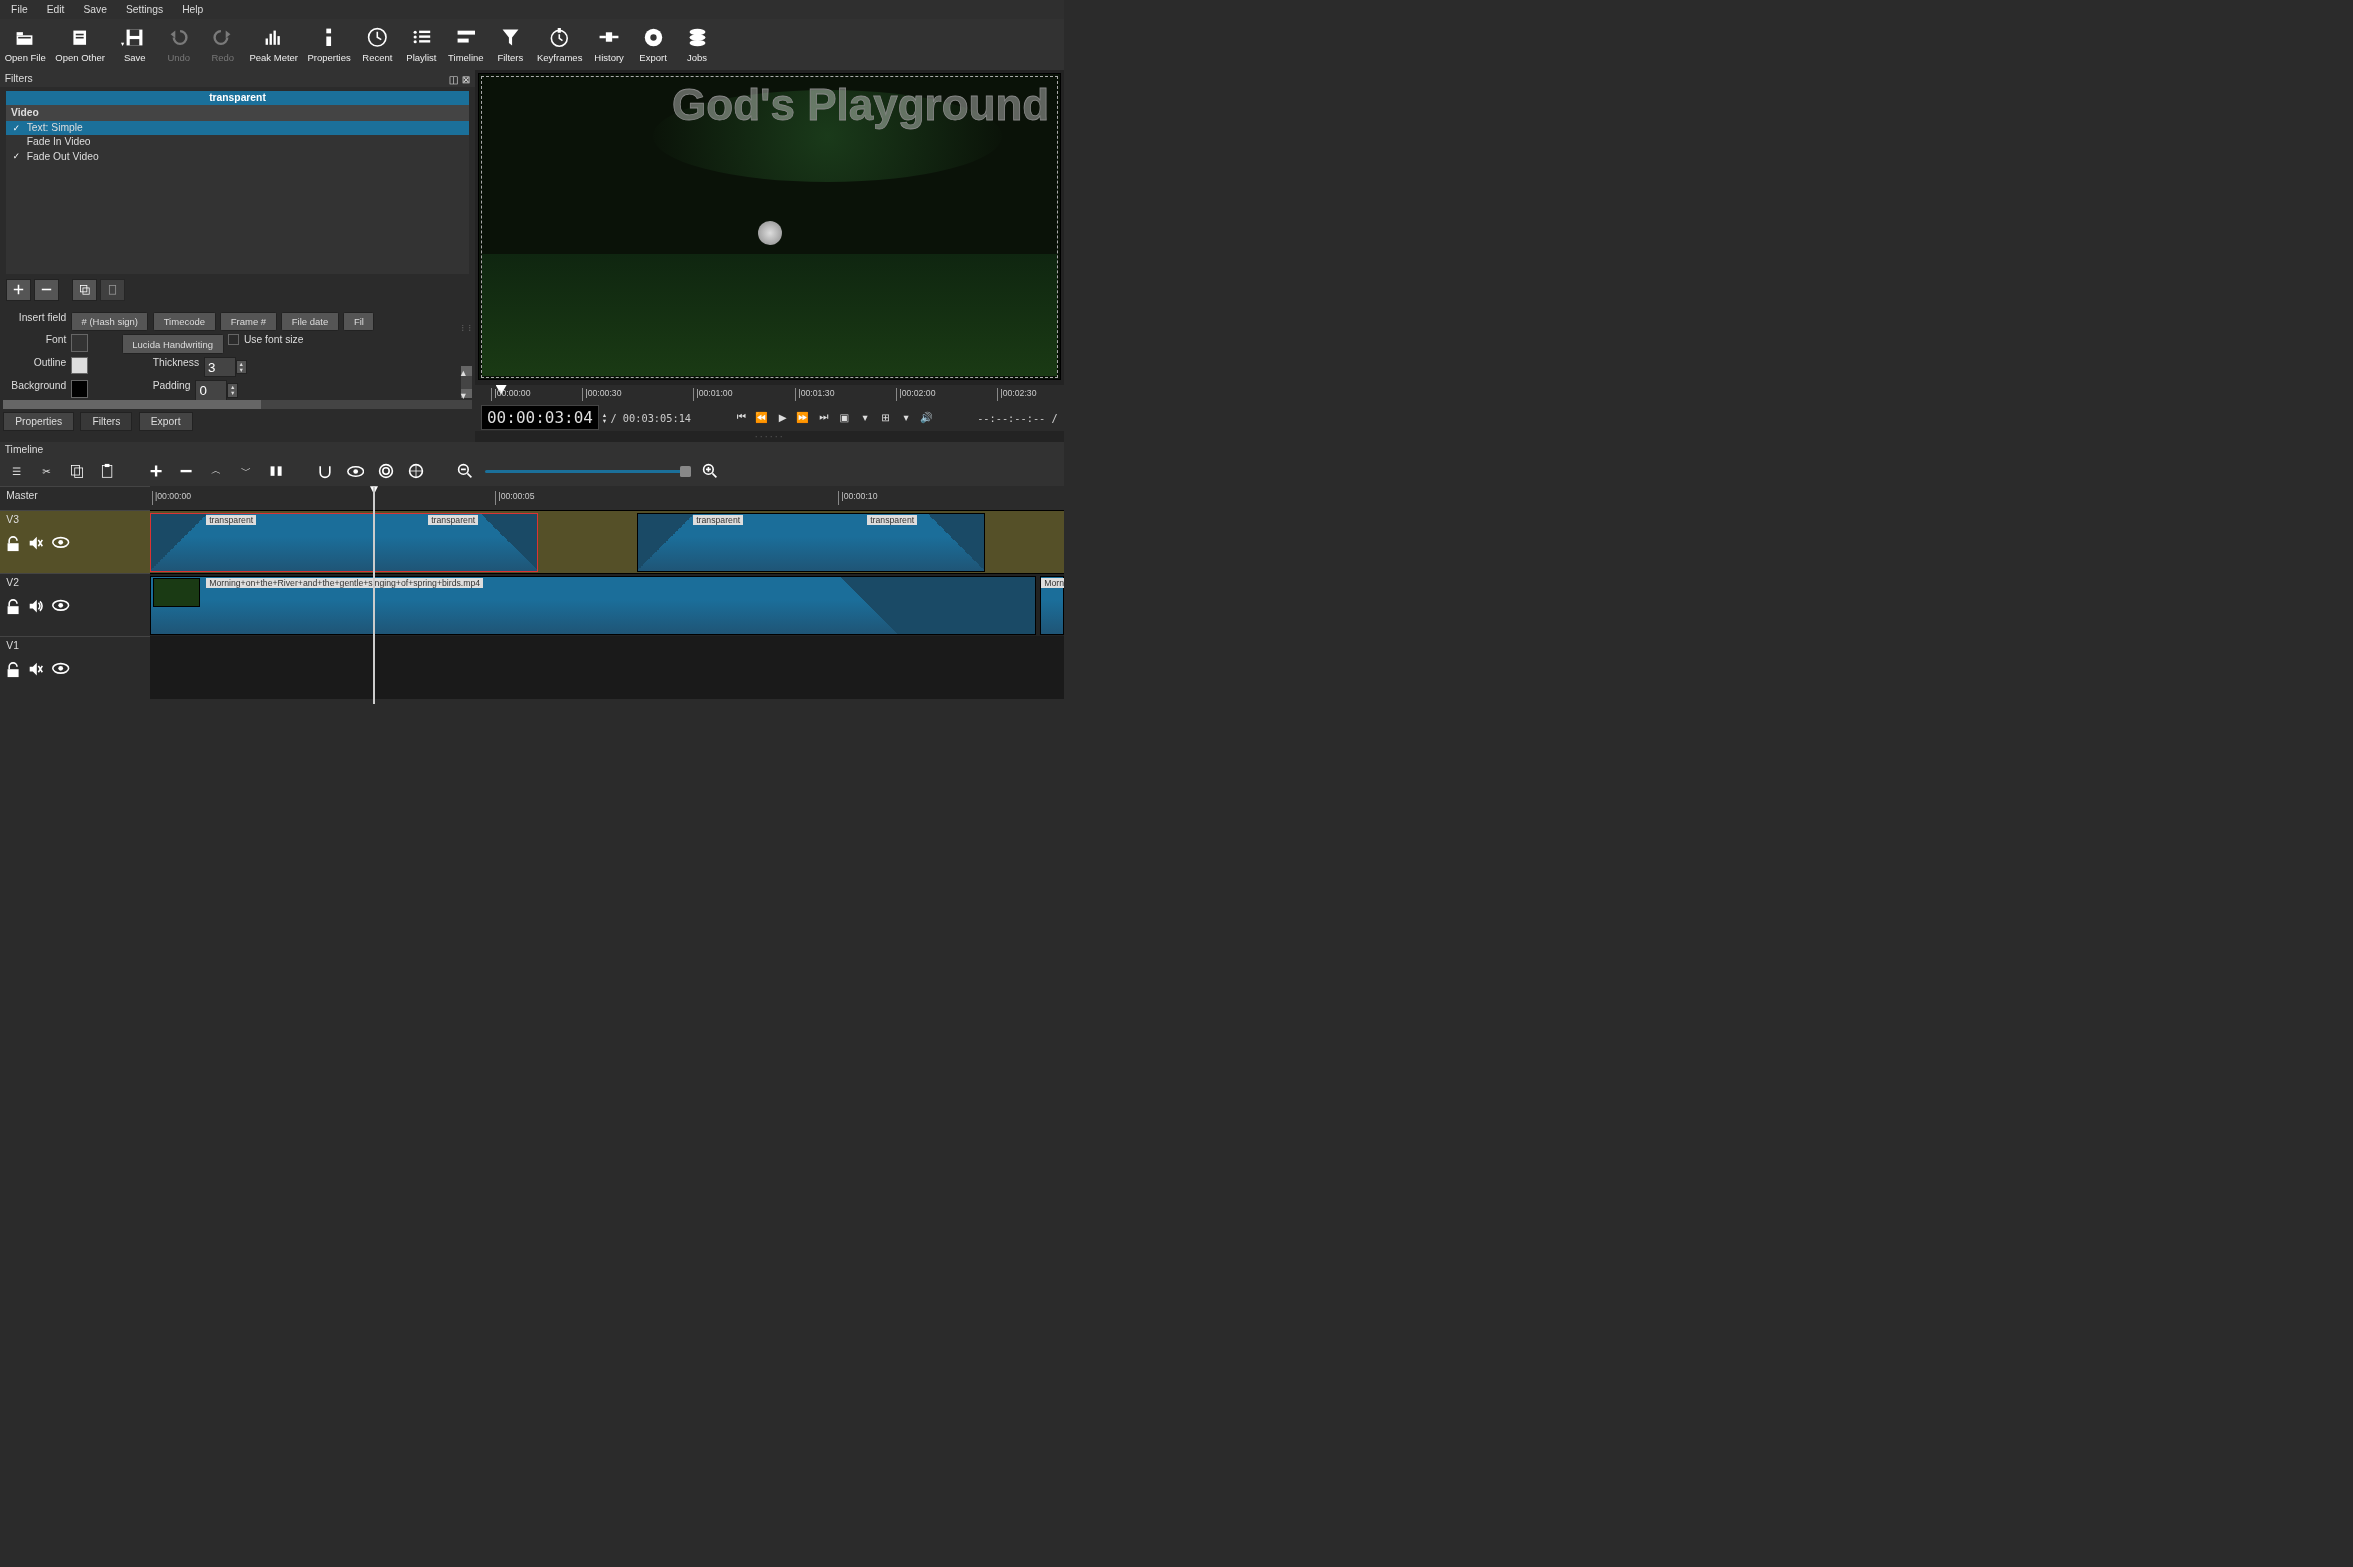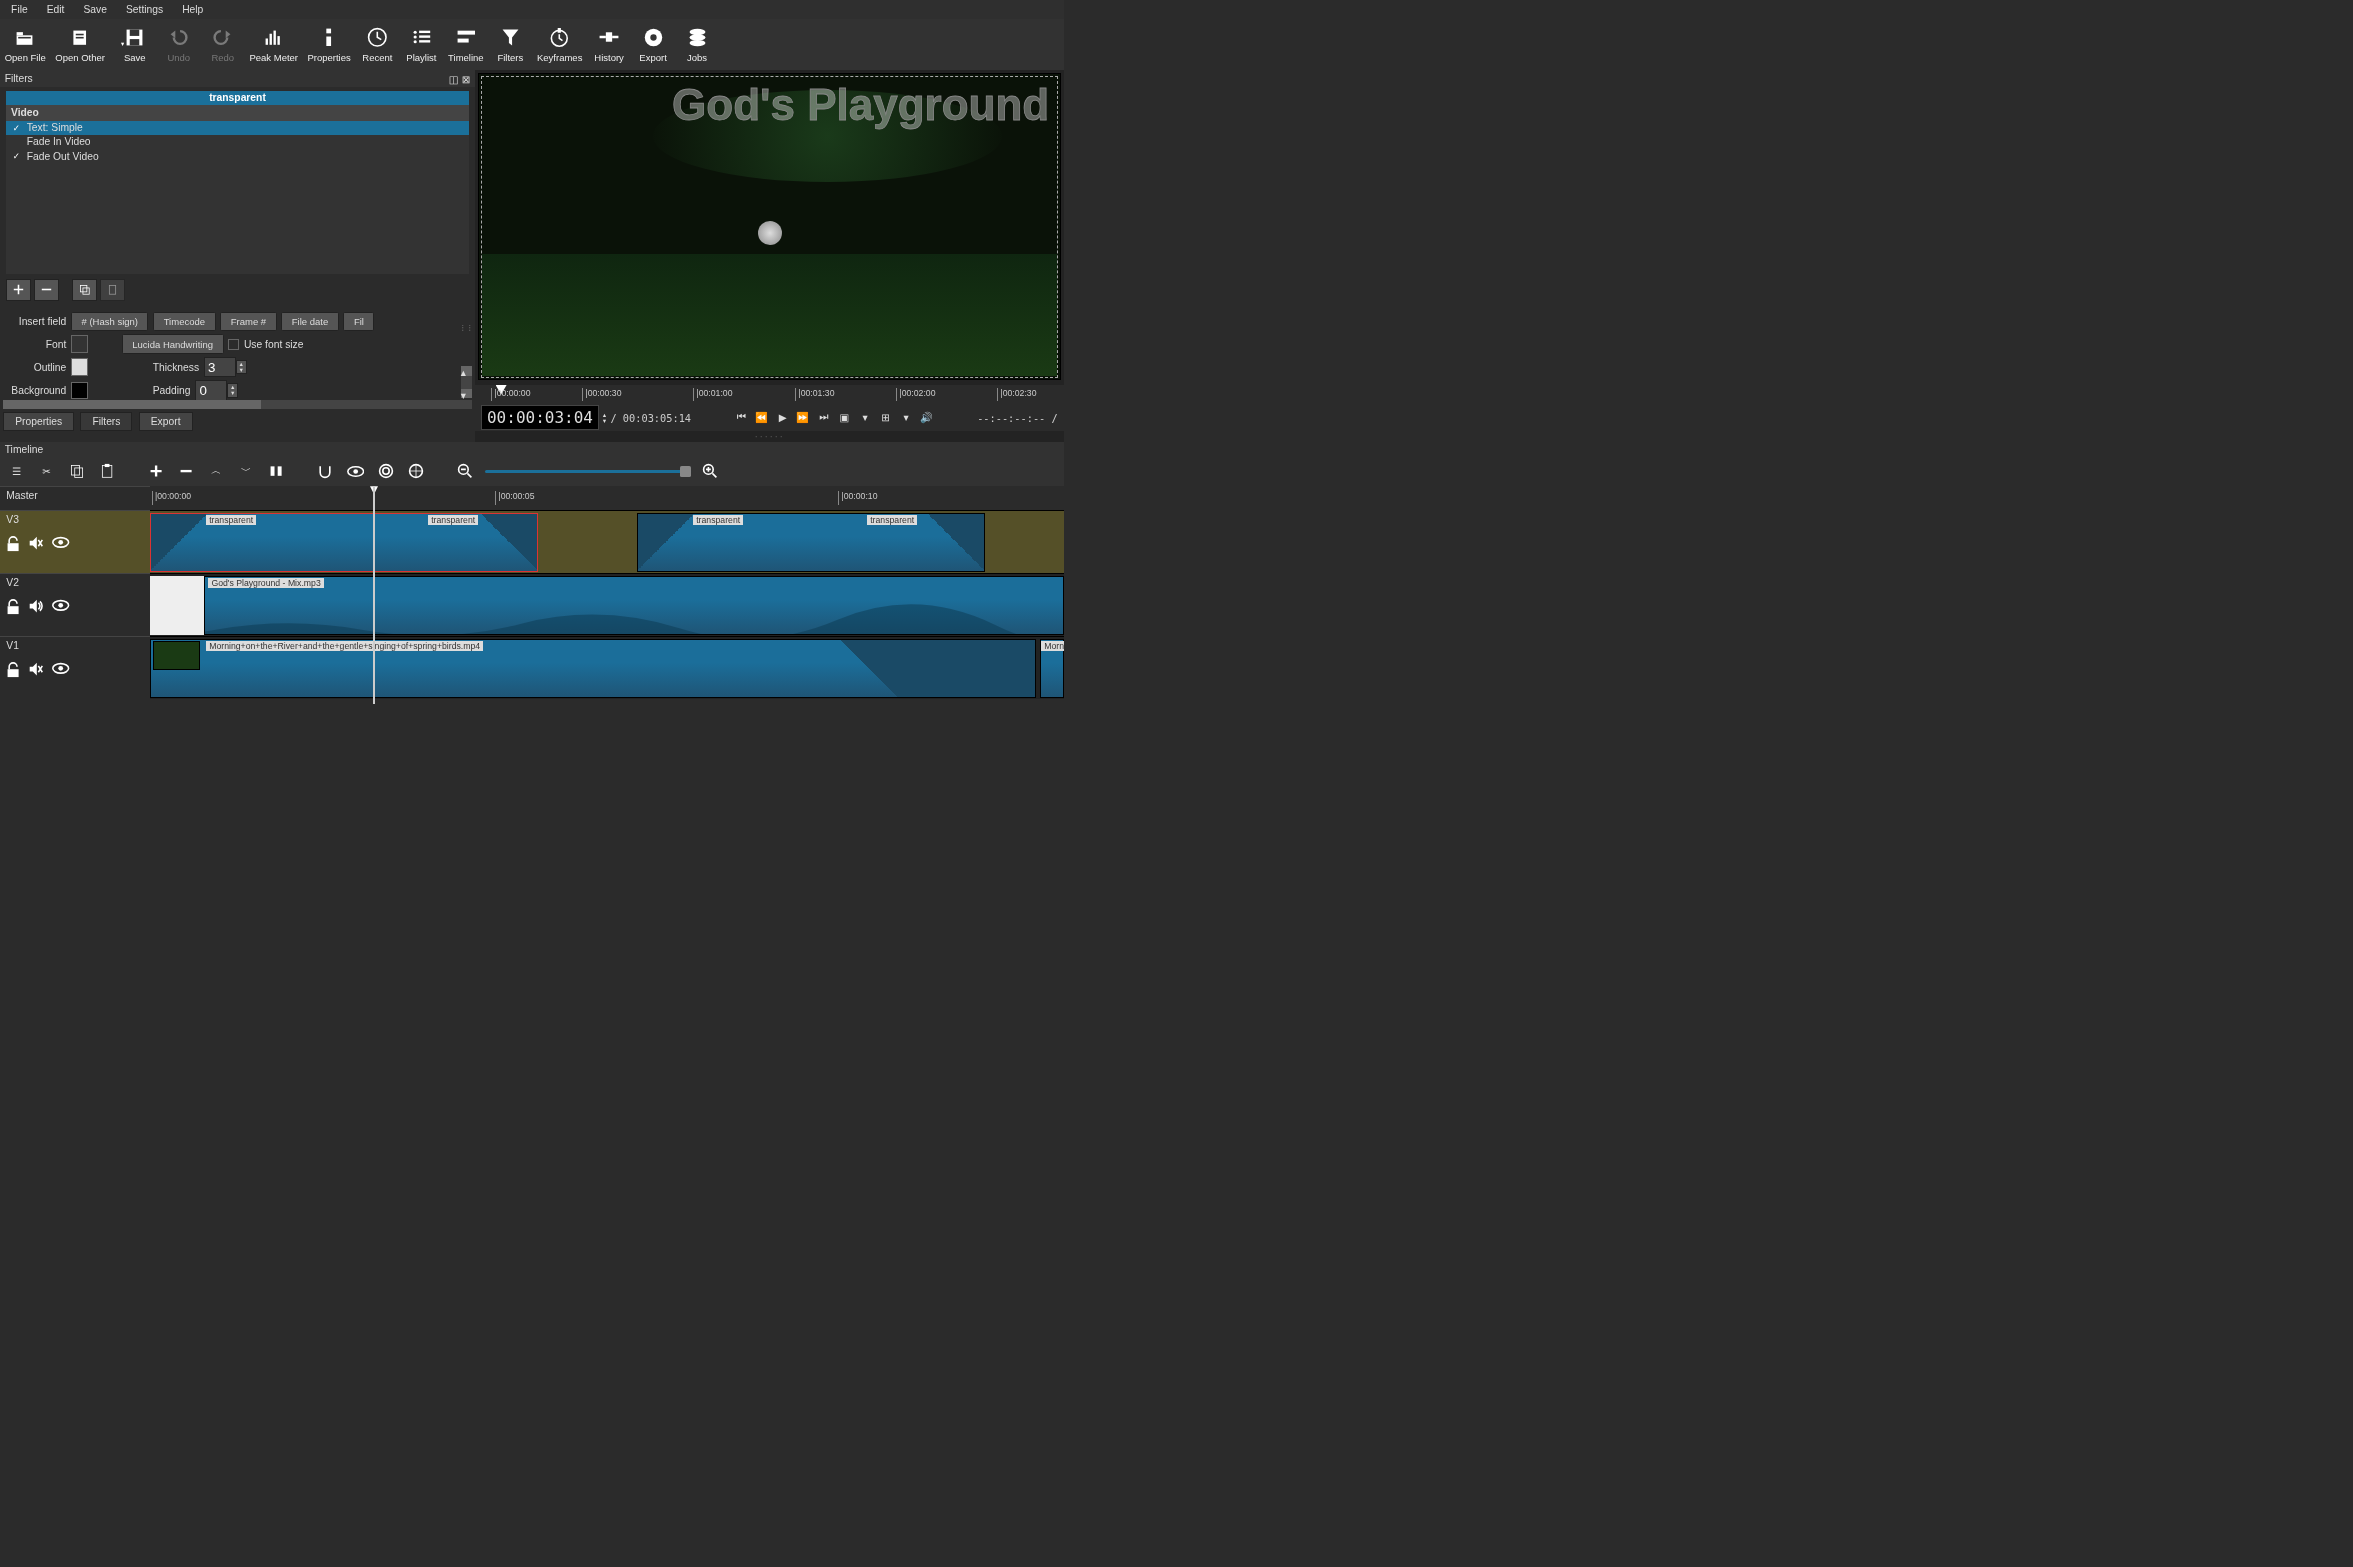--- a/index.html
+++ b/index.html
@@ -20,21 +20,21 @@
 .filters-list { background:#333; margin:3.2px 6.3px 0 6.3px; }
 .clip-name { background:#1b709a; text-align:center; font-weight:bold; padding:1.6px; color:#fff;}
 .cat-header { background:#444; font-weight:bold; padding:2.4px 4.7px;}
 .filter-row { padding:1.6px 4.7px; display:flex; align-items:center; gap:4.7px; background:#333;}
 .filter-row.selected { background:#1b709a;}
 .check { width:11px; height:11px; display:inline-flex; align-items:center; justify-content:center; color:#fff; font-size:8.7px;}
 .filterbody { height:111px; background:#333;}
 .btnrow { display:flex; gap:3.2px; padding:4.7px 6.3px;}
 .sqbtn { background:#555; border:0.8px solid #222; width:25px; height:22px; display:flex; align-items:center; justify-content:center; cursor:pointer;}
 .props { padding:3.2px 6.3px; overflow-y:auto;}
-.props .row { display:flex; align-items:center; gap:4.7px; margin:3.2px 0;}
+.props .row { display:flex; gap:4.7px; margin:3.2px 0;}
 .props .label { width:60px; text-align:right; font-size:10.3px;}
 .pill { background:#555; border:0.8px solid #222; padding:3.2px 9.5px; border-radius:1.6px; cursor:pointer; font-size:9.5px;}
 .spin { display:flex; align-items:center;}
 .spin input { width:32px; background:#444; border:0.8px solid #222; color:#fff; padding:1.6px 3.2px;}
 .spin .arrows { display:flex; flex-direction:column; background:#555; border:0.8px solid #222; width:11px;}
 .spin .arrows span { font-size:5.5px; text-align:center; line-height:6.3px; cursor:pointer;}
 .swatch { width:17.4px; height:17.4px; border:0.8px solid #666; cursor:pointer;}
 .leftscroll { position:absolute; bottom:33px; left:3.2px; right:3.2px; height:9.5px; background:#444;}
 .leftscroll .thumb { position:absolute; left:0; width:55%; height:100%; background:#666;}
 .bottom-tabs { display:flex; gap:6.3px; padding:4.7px 3.2px; background:#2b2b2b;}
@@ -550,29 +550,20 @@
             <div class="tag" style="left:277px">transparent</div>
           </div>
           <div class="clip" style="left: 487px; width: 348px;">
             <div class="fade-in"></div>
             <div class="fade-out"></div>
             <div class="tag" style="left:55px">transparent</div>
             <div class="tag" style="left:229px">transparent</div>
           </div>
         </div>
       <div class="track">
-        <div style="position:absolute;left:0;top:1.6px;bottom:1.6px;width:54px;background:#eee"></div>
-        <div class="clip" style="left:54px;right:0">
-          <div class="tag" style="left:3.2px">God's Playground - Mix.mp3</div>
-          <svg width="100%" height="100%" preserveAspectRatio="none" style="position:absolute;bottom:0;opacity:.5" viewBox="0 0 1085 73">
-              <path d="M0 70 Q100 50 200 68 T400 60 T600 66 T800 55 T1000 62 T1155 50 L1155 76 L0 76Z" fill="#0c3a52"></path>
-            </svg>
-        </div>
-      </div>
-      <div class="track">
         <div class="clip" style="left:0;right:28px">
           <div style="position:absolute;left:1.6px;top:1.6px;width:47px;height:28.5px;background:#1a3a14;border:0.8px solid #000"></div>
           <div class="tag" style="left:55px">Morning+on+the+River+and+the+gentle+singing+of+spring+birds.mp4</div>
           <div class="fade-out" style="width:332px"></div>
         </div>
         <div class="clip" style="right:0;width:24px">
           <div class="tag" style="left:0">Morning+o</div>
         </div>
       </div>
     </div>

